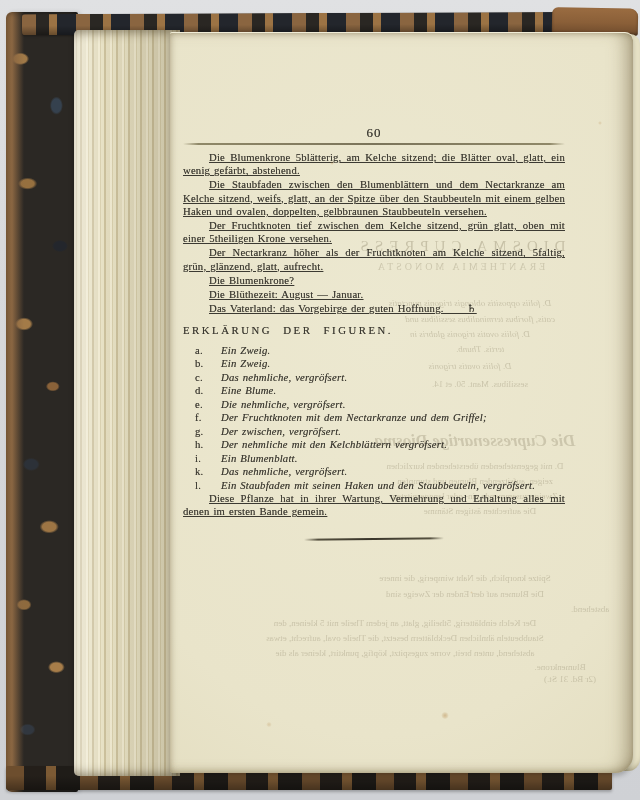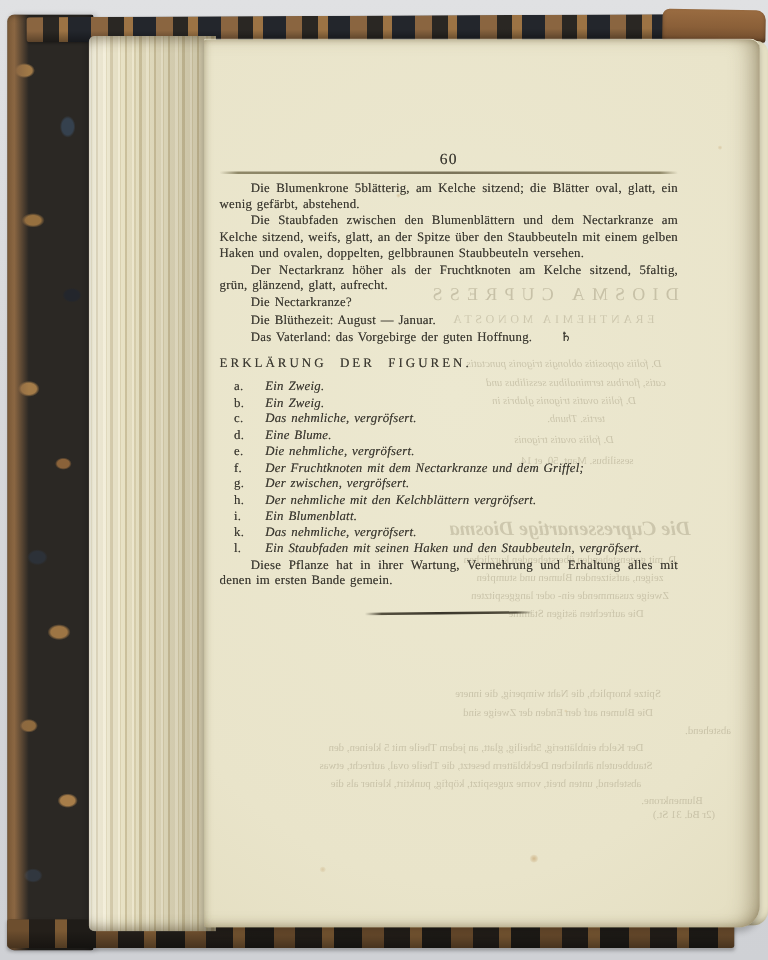--- a/index.html
+++ b/index.html
@@ -95,21 +95,21 @@
     position:absolute;left:13px;top:92px;width:382px;z-index:2;
     color:var(--ink,#3c3a32);font-size:10.7px;line-height:13.2px;
     letter-spacing:.2px;word-spacing:1px;
     text-shadow:0 0 .5px rgba(60,56,46,.65);
   }
   .pagenum{text-align:center;font-size:13px;letter-spacing:1px;line-height:15px;margin:0 0 3px 0;}
   .headrule{
     height:2px;border-radius:1px;margin:0 0 6px 0;filter:blur(.2px);
     background:linear-gradient(90deg,rgba(120,112,88,0) 0,#8f8868 4%,#7b745a 50%,#8f8868 96%,rgba(120,112,88,0) 100%);
   }
-  p.body{margin:0;text-indent:26px;text-align:justify;}
+  p.body{margin:0;text-indent:26px;text-align:justify;text-decoration:underline;}
   p.body + p.body{margin-top:1px;}
   .figheading{text-align:left;letter-spacing:2.5px;word-spacing:6px;font-size:10.8px;margin:9px 0 6px 0;}
   .figlist{margin-top:2px;}
   .figrow{display:flex;line-height:13.5px;}
   .figlabel{width:38px;padding-left:12px;box-sizing:border-box;flex:none;}
   .figtext{flex:1;font-style:italic;}
   .closing{margin-top:26px;}
   .enddivider{
     width:140px;height:2px;margin:19px auto 0 auto;border-radius:1px;
     transform:rotate(-.6deg);
@@ -186,24 +186,25 @@
       <div class="pagenum">60</div>
       <div class="headrule"></div>
 
       <div>
 
           <p class="body">Die Blumenkrone 5blätterig, am Kelche sitzend; die Blätter oval, glatt, ein wenig gefärbt, abstehend.</p>
 
           <p class="body">Die Staubfaden zwischen den Blumenblättern und dem Nectarkranze am Kelche sitzend, weifs, glatt, an der Spitze über den Staubbeuteln mit einem gelben Haken und ovalen, doppelten, gelbbraunen Staubbeuteln versehen.</p>
 
 
+          <p class="body">Der Fruchtknoten tief zwischen dem Kelche sitzend, grün glatt, oben mit einer 5theiligen Krone versehen.</p>
 
           <p class="body">Der Nectarkranz höher als der Fruchtknoten am Kelche sitzend, 5faltig, grün, glänzend, glatt, aufrecht.</p>
 
-          <p class="body">Die Nectarkranze?</p>
+          <p class="body">Die Blumenkrone?</p>
 
           <p class="body">Die Blüthezeit: August — Januar.</p>
 
           <p class="body">Das Vaterland: das Vorgebirge der guten Hoffnung.&nbsp;&nbsp;&nbsp;&nbsp;&nbsp;&nbsp;♄</p>
         </div>
 
       <div class="figheading">ERKLÄRUNG DER FIGUREN.</div>
 
       <div class="figlist">
 

